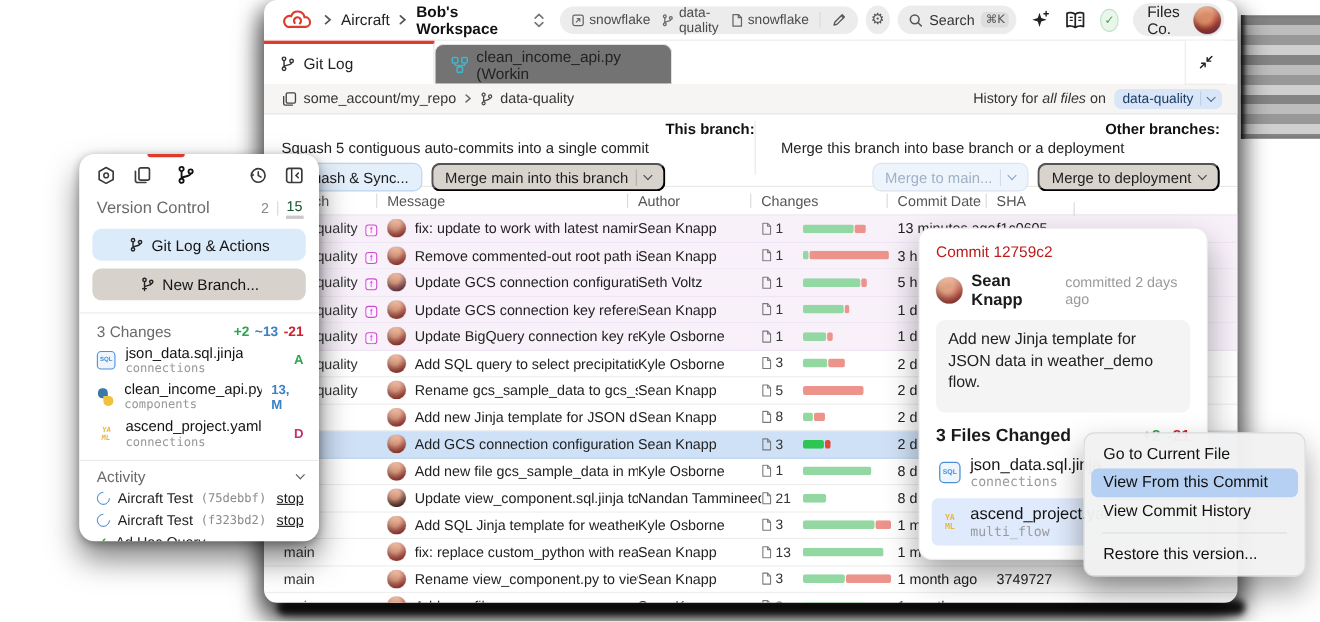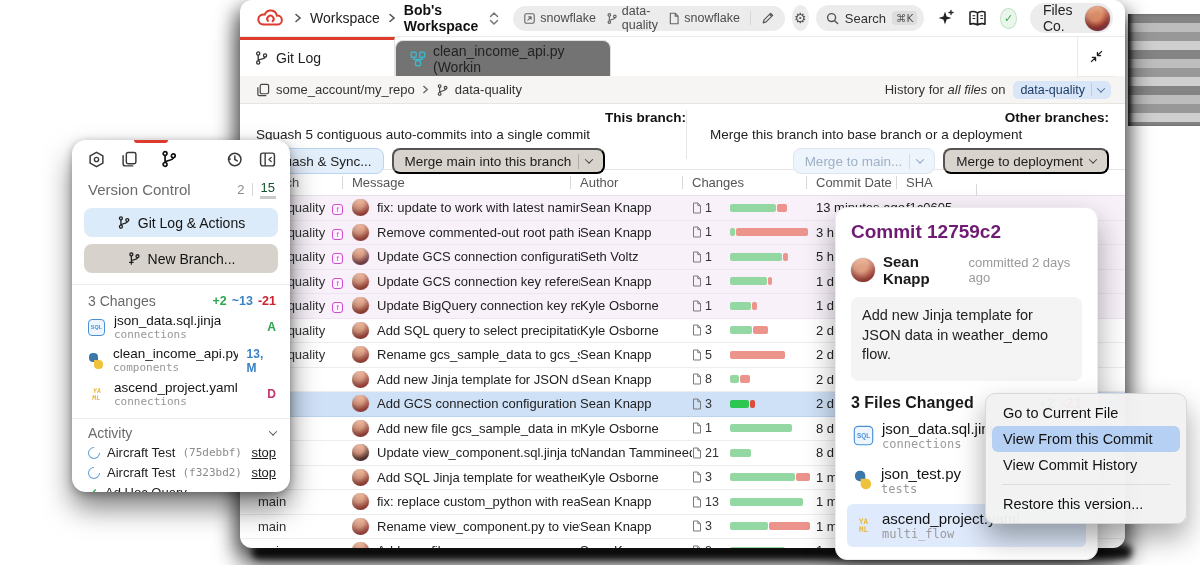--- a/index.html
+++ b/index.html
@@ -131,21 +131,21 @@
     font-size:5.5px; font-weight:bold; display:flex; align-items:center; justify-content:center; flex:none; }
   .py-icon { position:relative; width:16px; height:16px; display:inline-block; flex:none; }
   .py-icon::before { content:""; position:absolute; left:1px; top:0; width:9px; height:9px; background:#3b77a8; border-radius:4px 4px 0 4px; }
   .py-icon::after { content:""; position:absolute; right:1px; bottom:0; width:9px; height:9px; background:#f0c23c; border-radius:0 4px 4px 4px; }
   .yaml-icon { width:17px; height:17px; display:flex; flex-direction:column; align-items:center; justify-content:center;
     font-size:6.5px; font-weight:800; color:#e9b73b; line-height:1.05; transform:skewX(-6deg); flex:none; font-family:"DejaVu Sans Mono", monospace; }
 
   
   .popup { position:absolute; left:835px; top:207px; width:263px; background:#fff; border-radius:12px; z-index:20;
     border:1px solid #ececec; box-shadow:0 14px 30px rgba(0,0,0,.35); padding:13px 15px 12px 15px; }
-  .pp-title { font-size:19px; font-weight:bold; color:#701a75; }
+  .pp-title { font-size:14px; font-weight:normal; color:#b91c1c; }
   .pp-author { display:flex; align-items:center; gap:8px; margin-top:10px; }
   .pp-name { font-size:15px; font-weight:bold; }
   .pp-when { font-size:13px; color:#9a9a9a; }
   .pp-msg { background:#f4f4f4; border-radius:8px; padding:9px 11px 16px 11px; margin-top:10px; font-size:14.5px; line-height:1.35; color:#222; }
   .pp-files-hd { display:flex; align-items:center; margin-top:13px; }
   .pp-files-hd .t { font-size:16px; font-weight:bold; }
   .pp-files-hd .counts { margin-left:auto; font-size:14.5px; font-weight:bold; display:flex; gap:6px; }
   .pp-file { display:flex; align-items:center; gap:10px; padding:6px 8px; border-radius:6px; margin:2px -4px 0 -4px; }
   .pp-file.hl { background:#dfeafc; }
   .pp-file .fname { font-size:15px; color:#141414; white-space:nowrap; }
@@ -177,21 +177,21 @@
         <svg width="32" height="22" viewBox="0 0 34 23">
             <path d="M10 18.5 a5.4 5.4 0 1 1 1.4-10.6 A6.7 6.7 0 0 1 24.3 9 a4.7 4.7 0 0 1 1.1 9.4 H10.2" fill="none" stroke="#dd3b2d" stroke-width="2.1" stroke-linecap="round"></path>
             <path d="M14.8 14.6 a3.4 3.4 0 1 1 5 .4" fill="none" stroke="#dd3b2d" stroke-width="2.1" stroke-linecap="round"></path>
           </svg>
       </span>
       <span class="crumb-sep">
           <svg width="10" height="10" viewBox="0 0 10 10">
             <path d="M3 1.5 L7 5 L3 8.5" fill="none" stroke="#555" stroke-width="1.6" stroke-linecap="round"></path>
           </svg>
         </span>
-      <span class="tb-label">Workspace</span>
+      <span class="tb-label">Aircraft</span>
       <span class="crumb-sep">
           <svg width="10" height="10" viewBox="0 0 10 10">
             <path d="M3 1.5 L7 5 L3 8.5" fill="none" stroke="#555" stroke-width="1.6" stroke-linecap="round"></path>
           </svg>
         </span>
       <span class="tb-bold">Bob's Workspace</span>
       <span>
           <svg width="12" height="15" viewBox="0 0 12 15">
             <path d="M2.5 5.5 L6 2 L9.5 5.5 M2.5 9.5 L6 13 L9.5 9.5" fill="none" stroke="#777" stroke-width="1.5" stroke-linecap="round" stroke-linejoin="round"></path>
           </svg>
@@ -915,27 +915,20 @@
       </span>
     </div>
     <div id="popup-files">
         <div class="pp-file">
           <span class="sql-icon" style="transform: scale(1.15);">SQL</span>
           <div class="meta">
             <div class="fname">json_data.sql.jinja</div>
             <div class="ffolder">connections</div>
           </div>
         </div>
-        <div class="pp-file">
-          <span class="py-icon" style="transform: scale(1.15);"></span>
-          <div class="meta">
-            <div class="fname">json_test.py</div>
-            <div class="ffolder">tests</div>
-          </div>
-        </div>
         <div class="pp-file hl">
           <span class="yaml-icon" style="transform: scale(1.15);">YA<br>ML</span>
           <div class="meta">
             <div class="fname">ascend_project.yaml</div>
             <div class="ffolder">multi_flow</div>
           </div>
         </div>
       </div>
   </div>
 

